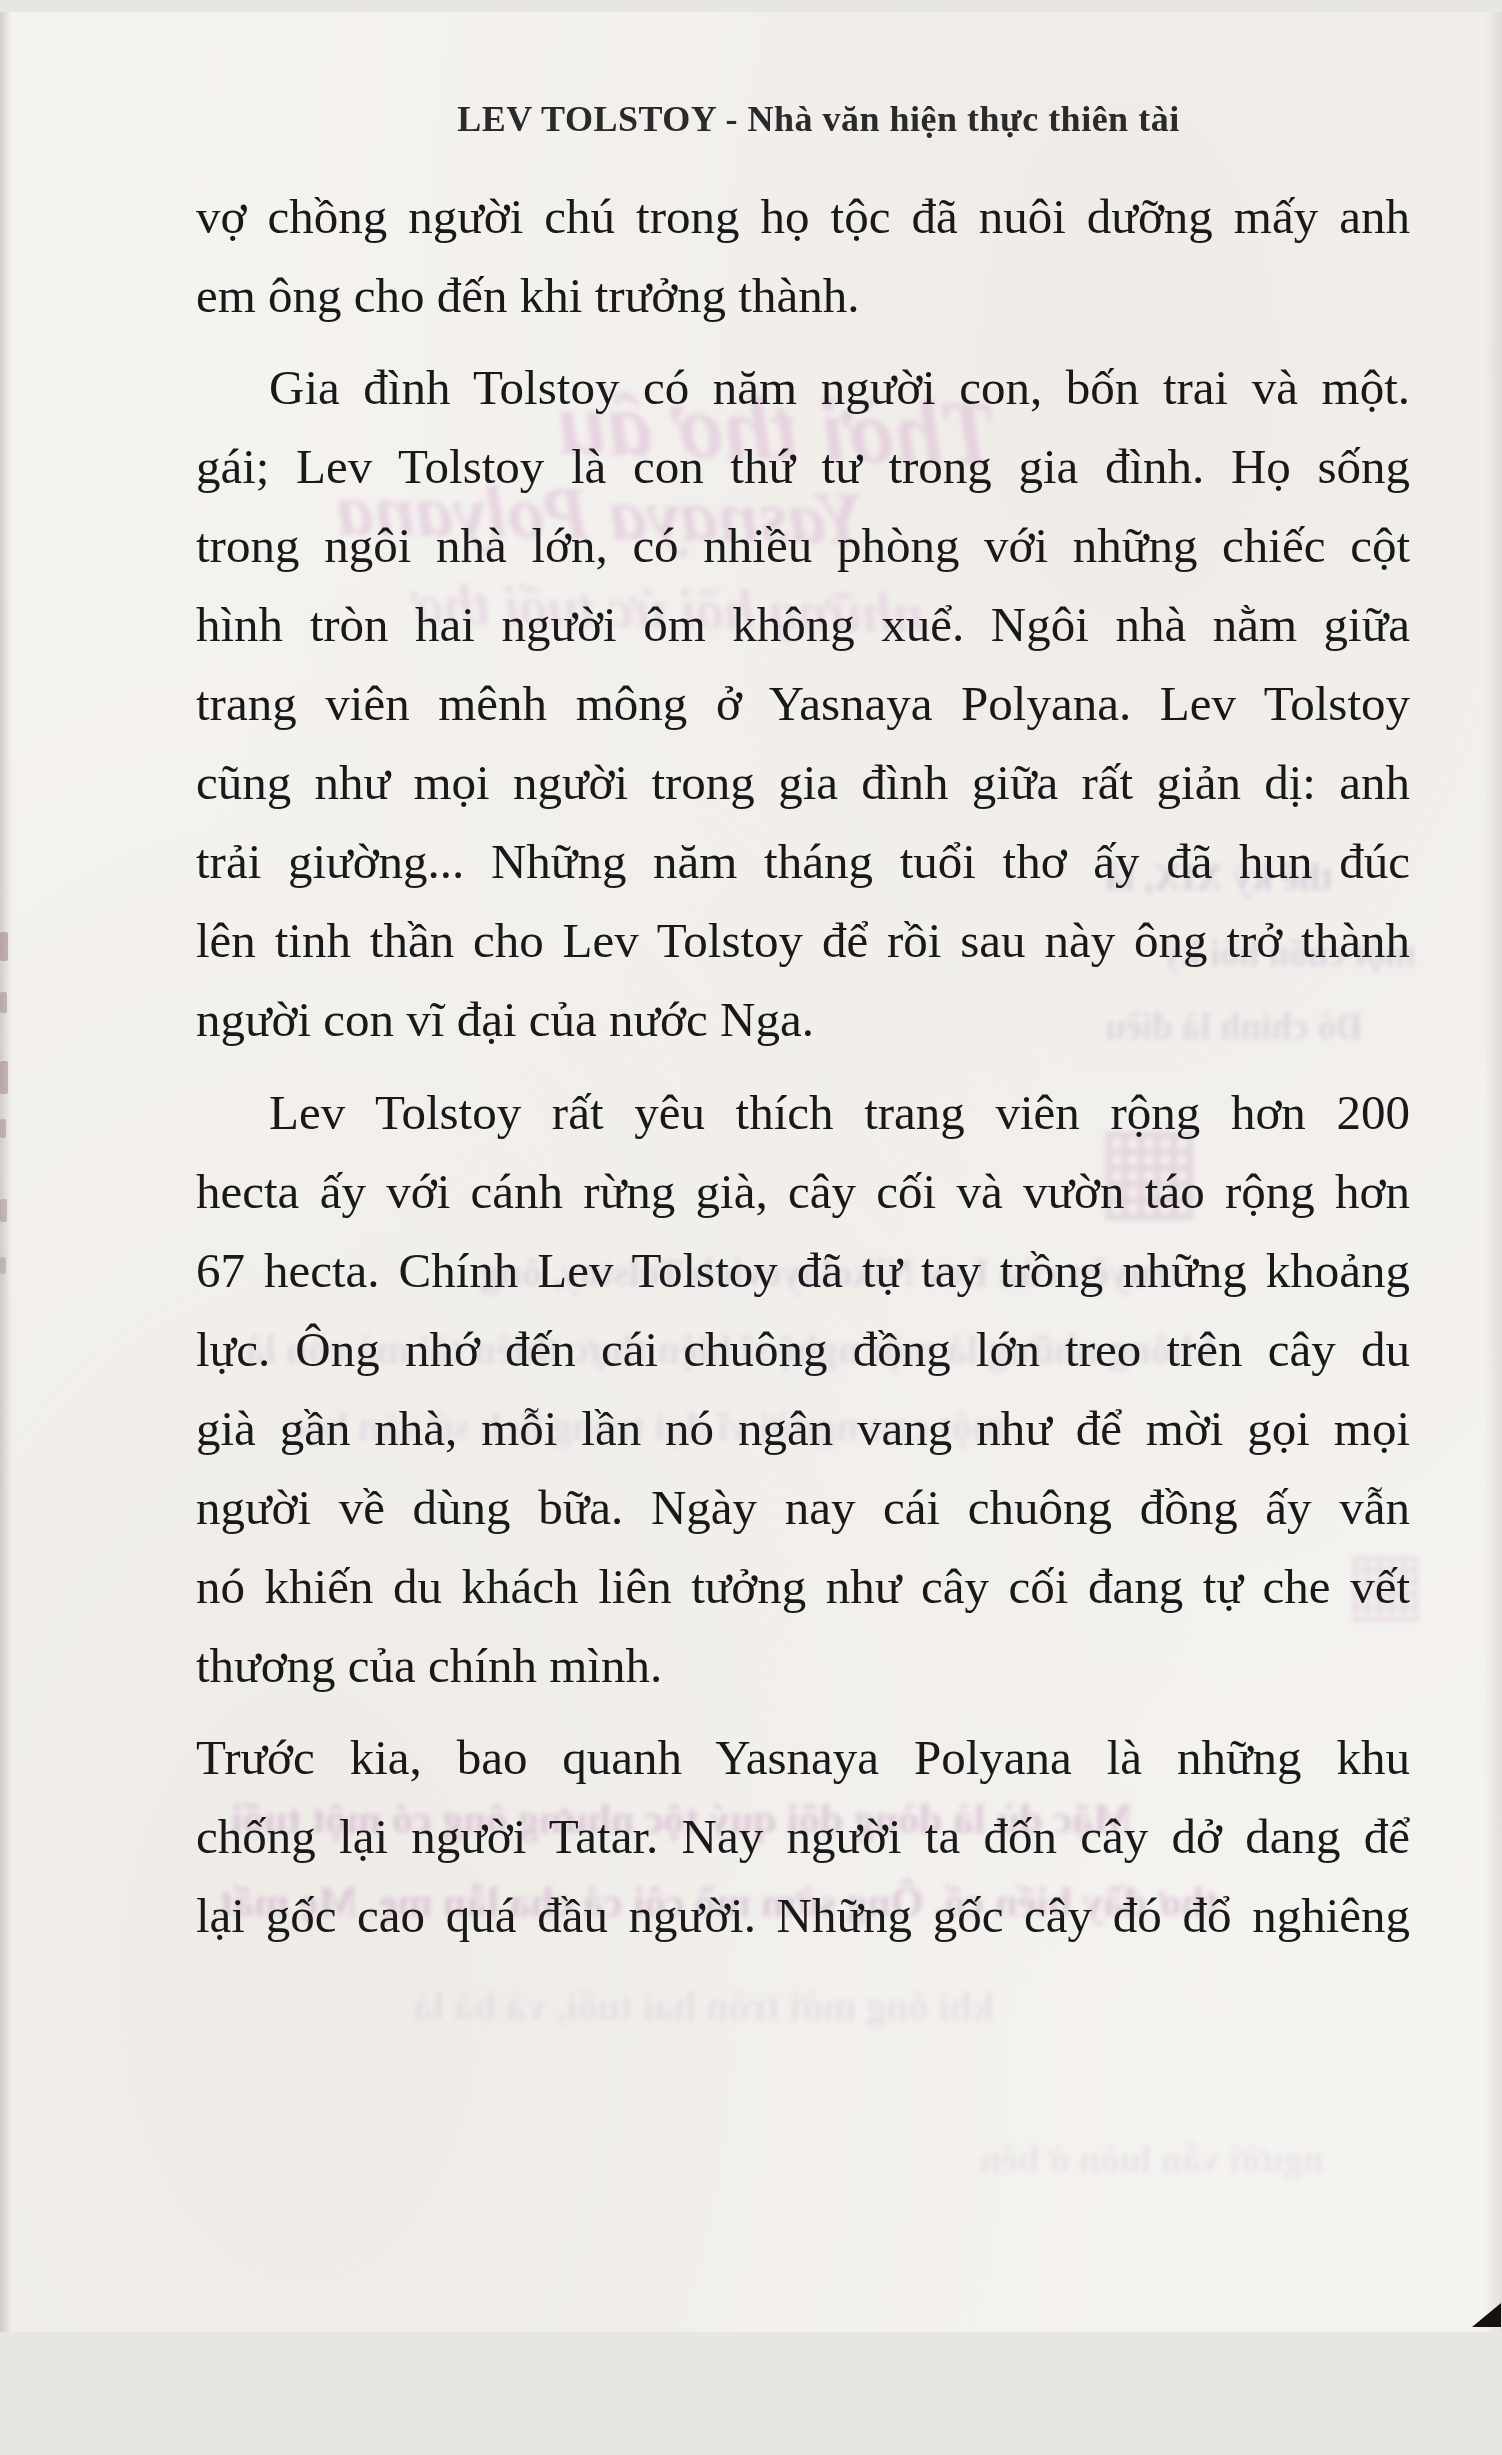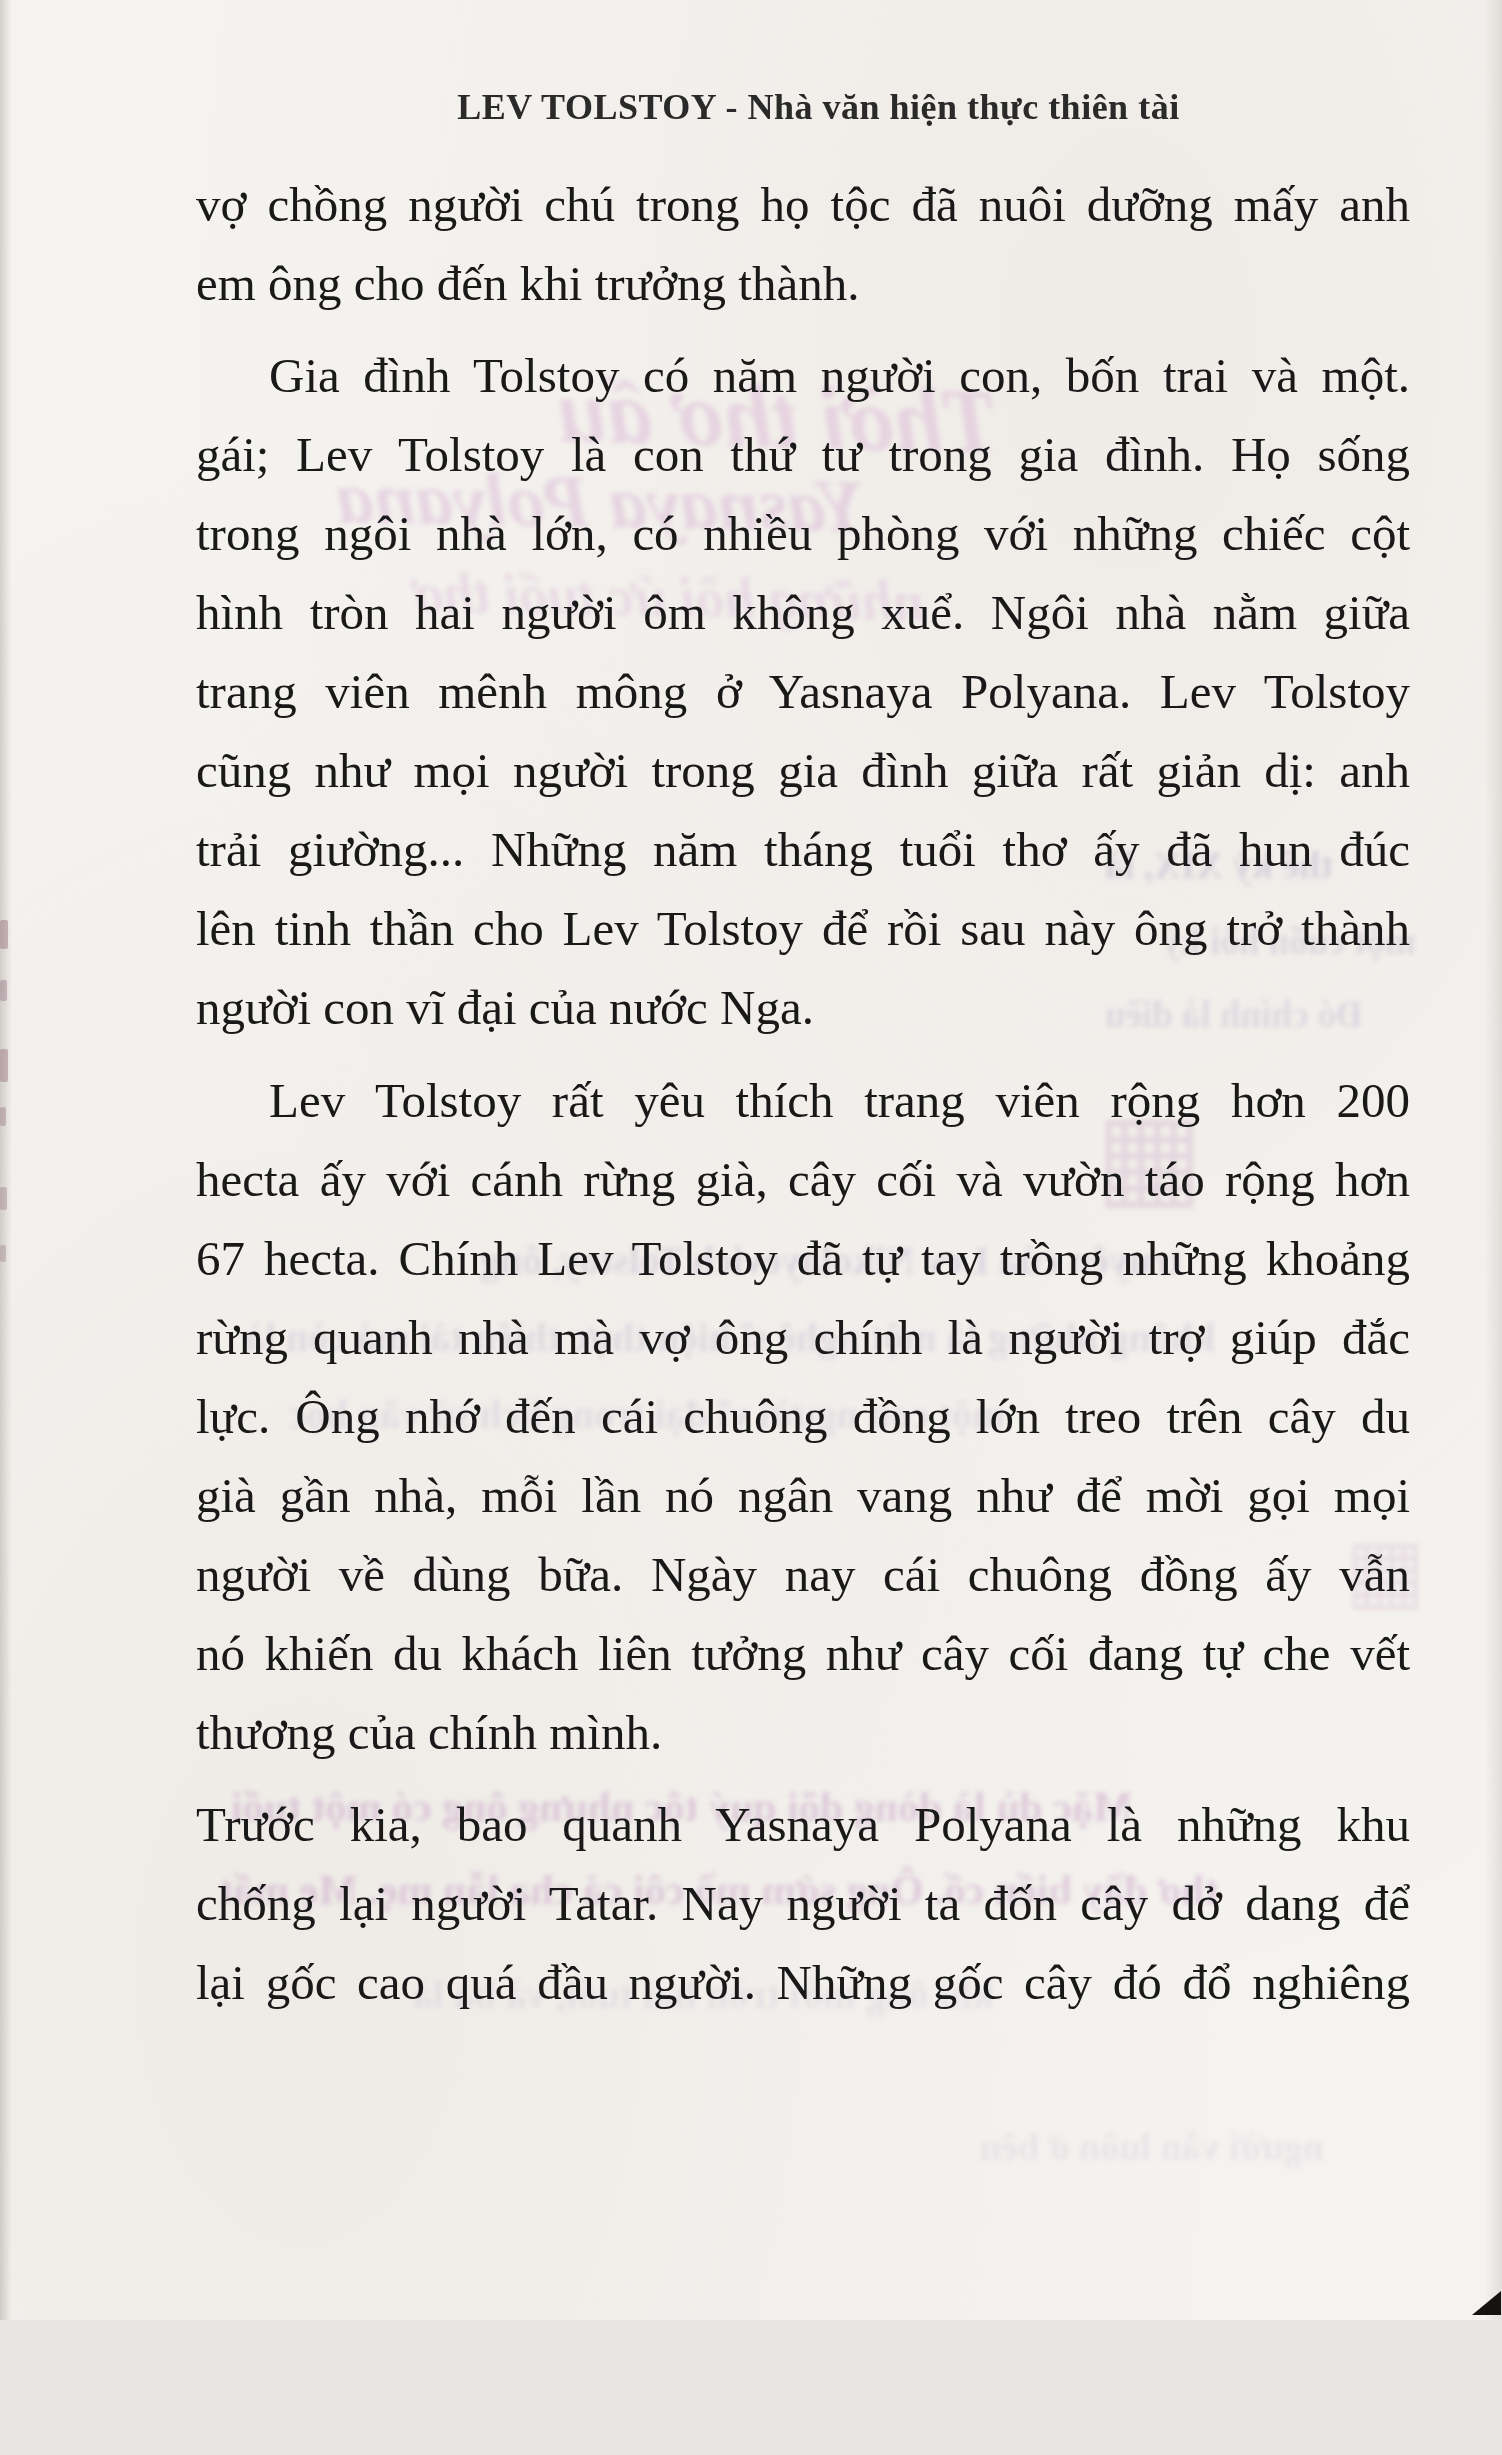--- a/index.html
+++ b/index.html
@@ -1,19 +1,19 @@
 <!DOCTYPE html>
 <html><head>
 <meta charset="utf-8">
 <style>
   html,body{margin:0;padding:0;background:#e8e6e3;}
   .page{
     position:relative;
     width:1503px;height:2320px;
-    margin:0 auto;
+    margin:12px auto;
     overflow:hidden;
     background:
       radial-gradient(ellipse at 75% 15%, rgba(235,231,226,.6), transparent 60%),
       radial-gradient(ellipse at 20% 85%, rgba(232,228,222,.5), transparent 55%),
       #f5f3f0;
     font-family:"Liberation Serif","DejaVu Serif",serif;
     color:#1c1c1c;
   }
   .running-header{
     position:absolute;top:86px;left:0;width:100%;
@@ -108,21 +108,20 @@
         <div class="line">trang viên mênh mông ở Yasnaya Polyana. Lev Tolstoy</div>
         <div class="line">cũng như mọi người trong gia đình giữa rất giản dị: anh</div>
         <div class="line">trải giường... Những năm tháng tuổi thơ ấy đã hun đúc</div>
         <div class="line">lên tinh thần cho Lev Tolstoy để rồi sau này ông trở thành</div>
         <div class="line endline">người con vĩ đại của nước Nga.</div>
       </div>
       <div class="para">
         <div class="line indent">Lev Tolstoy rất yêu thích trang viên rộng hơn 200</div>
         <div class="line">hecta ấy với cánh rừng già, cây cối và vườn táo rộng hơn</div>
         <div class="line">67 hecta. Chính Lev Tolstoy đã tự tay trồng những khoảng</div>
-        <div class="line">rừng quanh nhà mà vợ ông chính là người trợ giúp đắc</div>
         <div class="line">lực. Ông nhớ đến cái chuông đồng lớn treo trên cây du</div>
         <div class="line">già gần nhà, mỗi lần nó ngân vang như để mời gọi mọi</div>
         <div class="line">người về dùng bữa. Ngày nay cái chuông đồng ấy vẫn</div>
         <div class="line">nó khiến du khách liên tưởng như cây cối đang tự che vết</div>
         <div class="line endline">thương của chính mình.</div>
       </div>
       <div class="para">
         <div class="line">Trước kia, bao quanh Yasnaya Polyana là những khu</div>
         <div class="line">chống lại người Tatar. Nay người ta đốn cây dở dang để</div>
         <div class="line">lại gốc cao quá đầu người. Những gốc cây đó đổ nghiêng</div>

